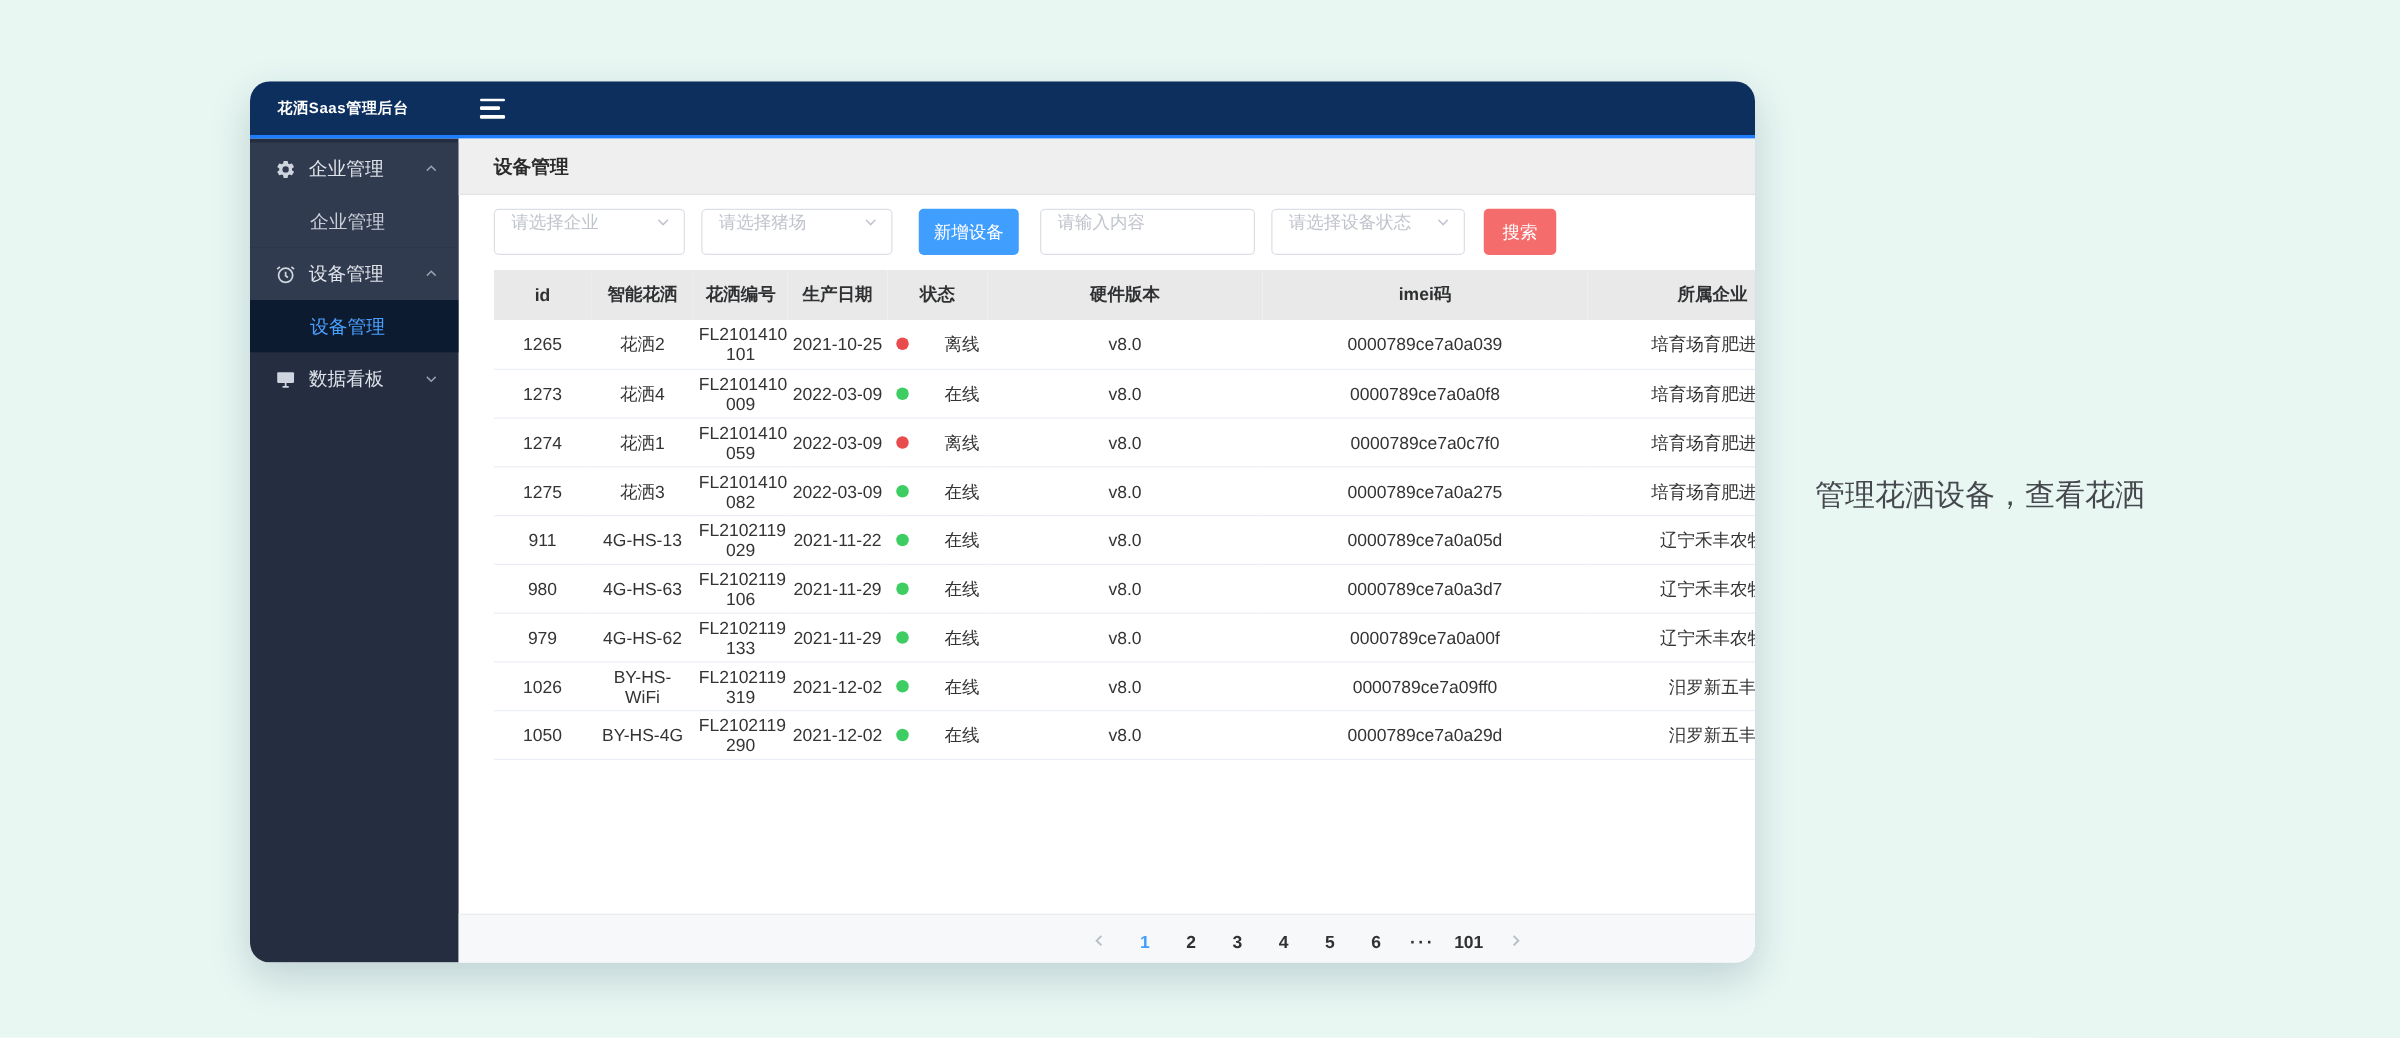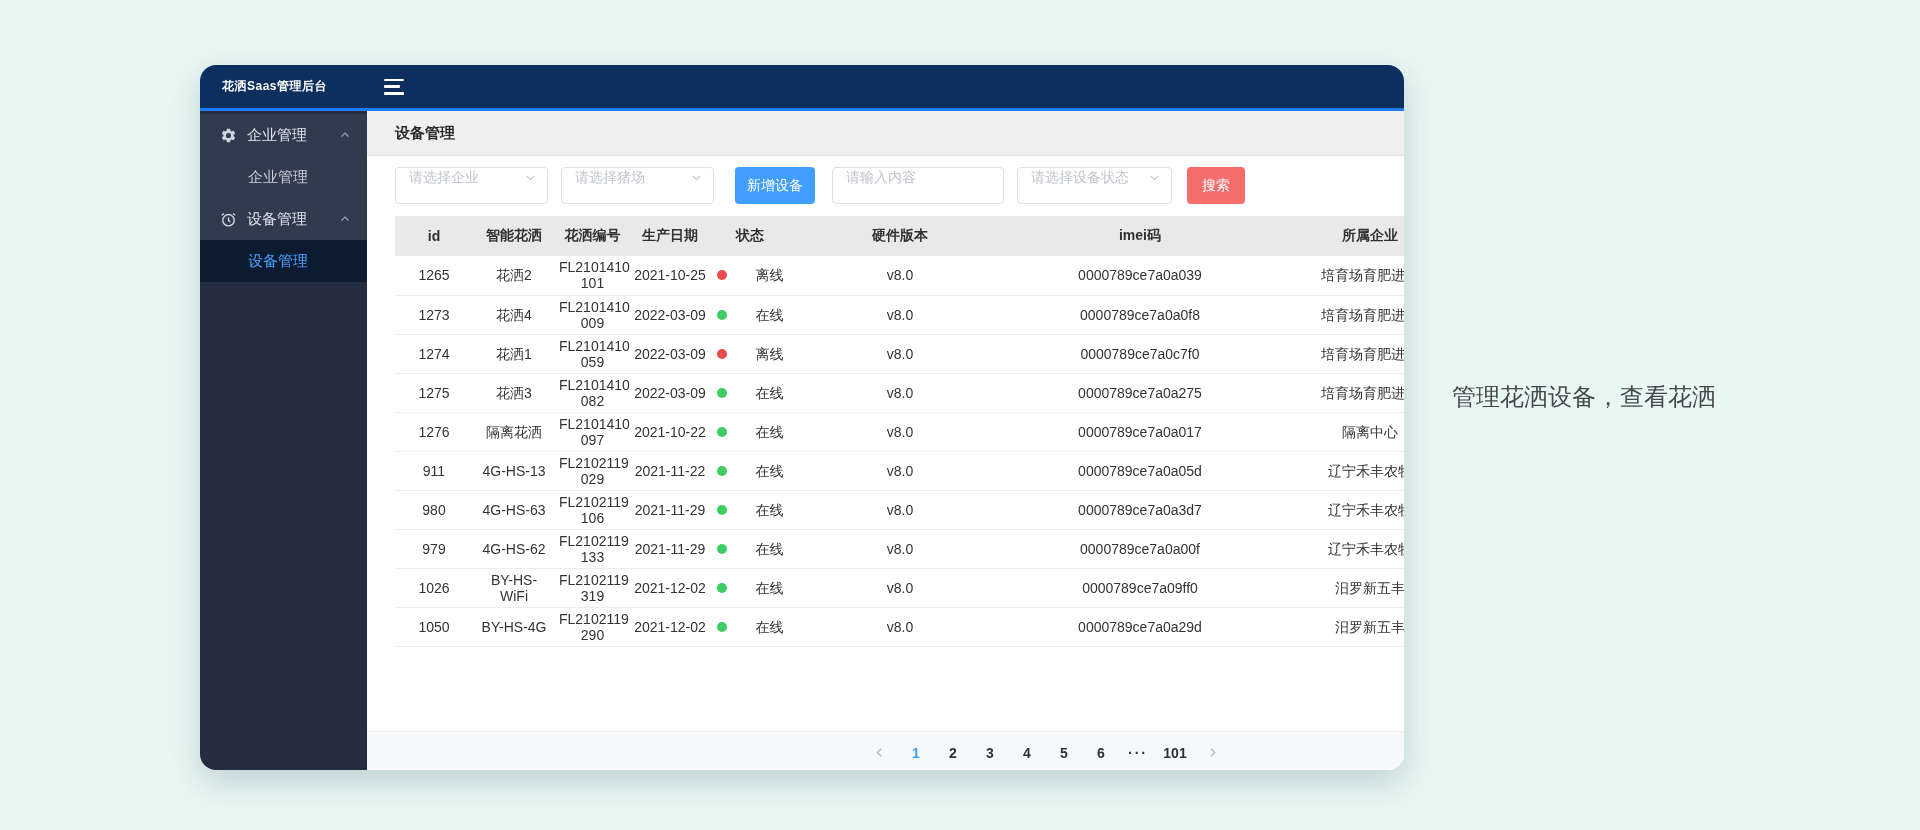--- a/index.html
+++ b/index.html
@@ -130,20 +130,34 @@
             <svg viewBox="0 0 24 24" fill="none" stroke="currentColor" stroke-width="2.4">
                 <polyline points="5,15 12,8 19,15"></polyline>
               </svg>
           </span>
         </div>
         <div class="sub-row sub-active">
           <span>设备管理</span>
         </div>
       </div>
 
+      <div class="side-row">
+        <span class="side-icon">
+          <svg viewBox="0 0 24 24">
+              <rect x="2.5" y="4" width="19" height="12" rx="1.2" fill="currentColor"></rect>
+              <path d="M12 16v4M8.5 20.5h7" stroke="currentColor" stroke-width="2" fill="none"></path>
+            </svg>
+        </span>
+        <span class="side-label">数据看板</span>
+        <span class="side-chevron">
+          <svg viewBox="0 0 24 24" fill="none" stroke="currentColor" stroke-width="2.4">
+              <polyline points="5,9 12,16 19,9"></polyline>
+            </svg>
+        </span>
+      </div>
     </div>
 
     <div class="main">
       <div class="page-title-band">设备管理</div>
 
       <div class="content">
         <div class="filters">
           <div class="sel">
             <span class="ph">请选择企业</span>
             <span class="sel-arrow">
@@ -266,38 +280,20 @@
       <span class="status-inner">
                       <span class="dot dot-online"></span>
                       <span>在线</span>
                     </span>
     </td>
     <td>v8.0</td>
     <td>0000789ce7a0a275</td>
     <td>培育场育肥进栏</td>
   </tr>
                 <tr>
-    <td>1276</td>
-    <td>隔离花洒</td>
-    <td>
-      <span class="code-line">FL2101410</span>
-      <span class="code-line">097</span>
-    </td>
-    <td>2021-10-22</td>
-    <td>
-      <span class="status-inner">
-                      <span class="dot dot-online"></span>
-                      <span>在线</span>
-                    </span>
-    </td>
-    <td>v8.0</td>
-    <td>0000789ce7a0a017</td>
-    <td>隔离中心</td>
-  </tr>
-                <tr>
     <td>911</td>
     <td>4G-HS-13</td>
     <td>
       <span class="code-line">FL2102119</span>
       <span class="code-line">029</span>
     </td>
     <td>2021-11-22</td>
     <td>
       <span class="status-inner">
                       <span class="dot dot-online"></span>

